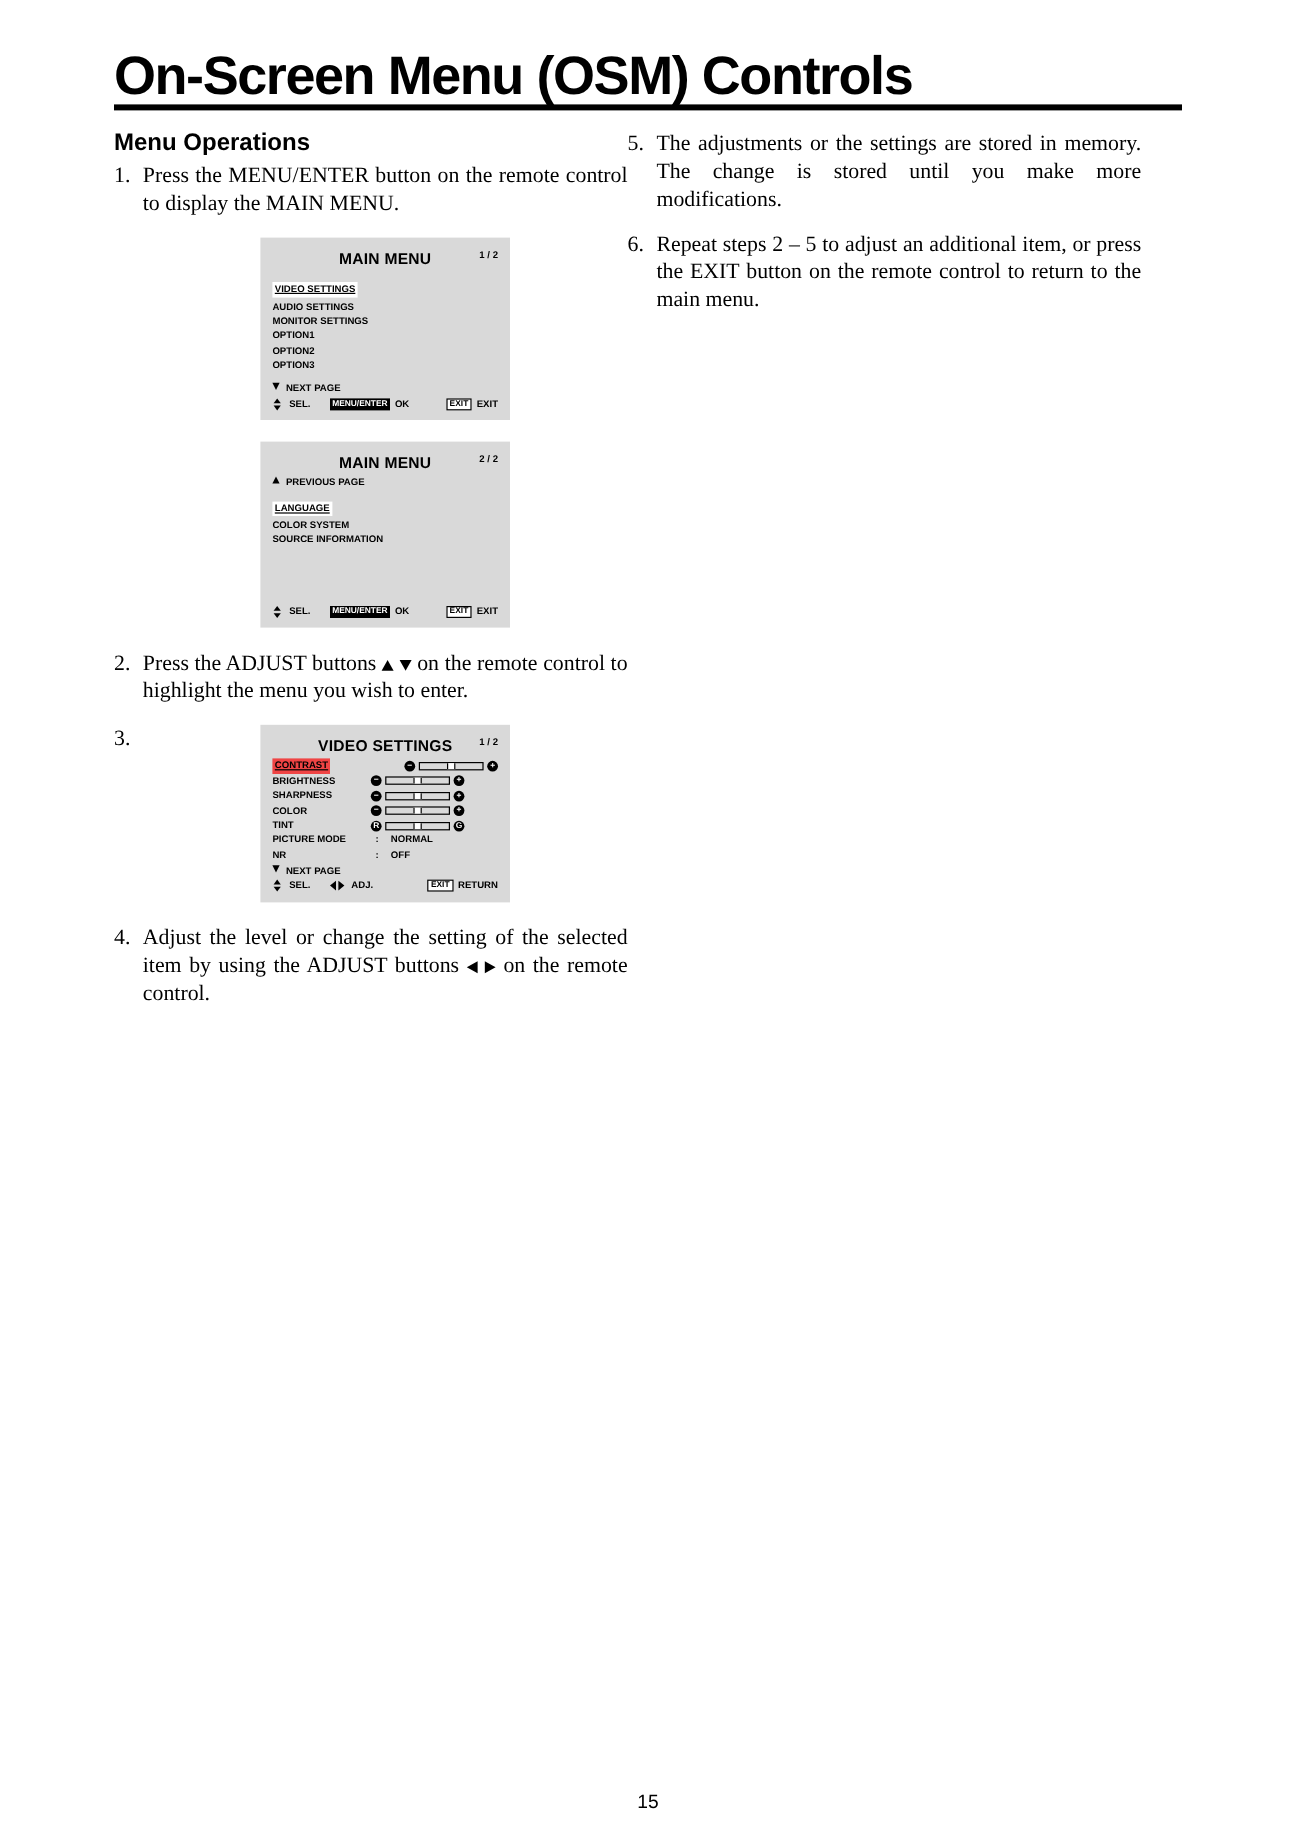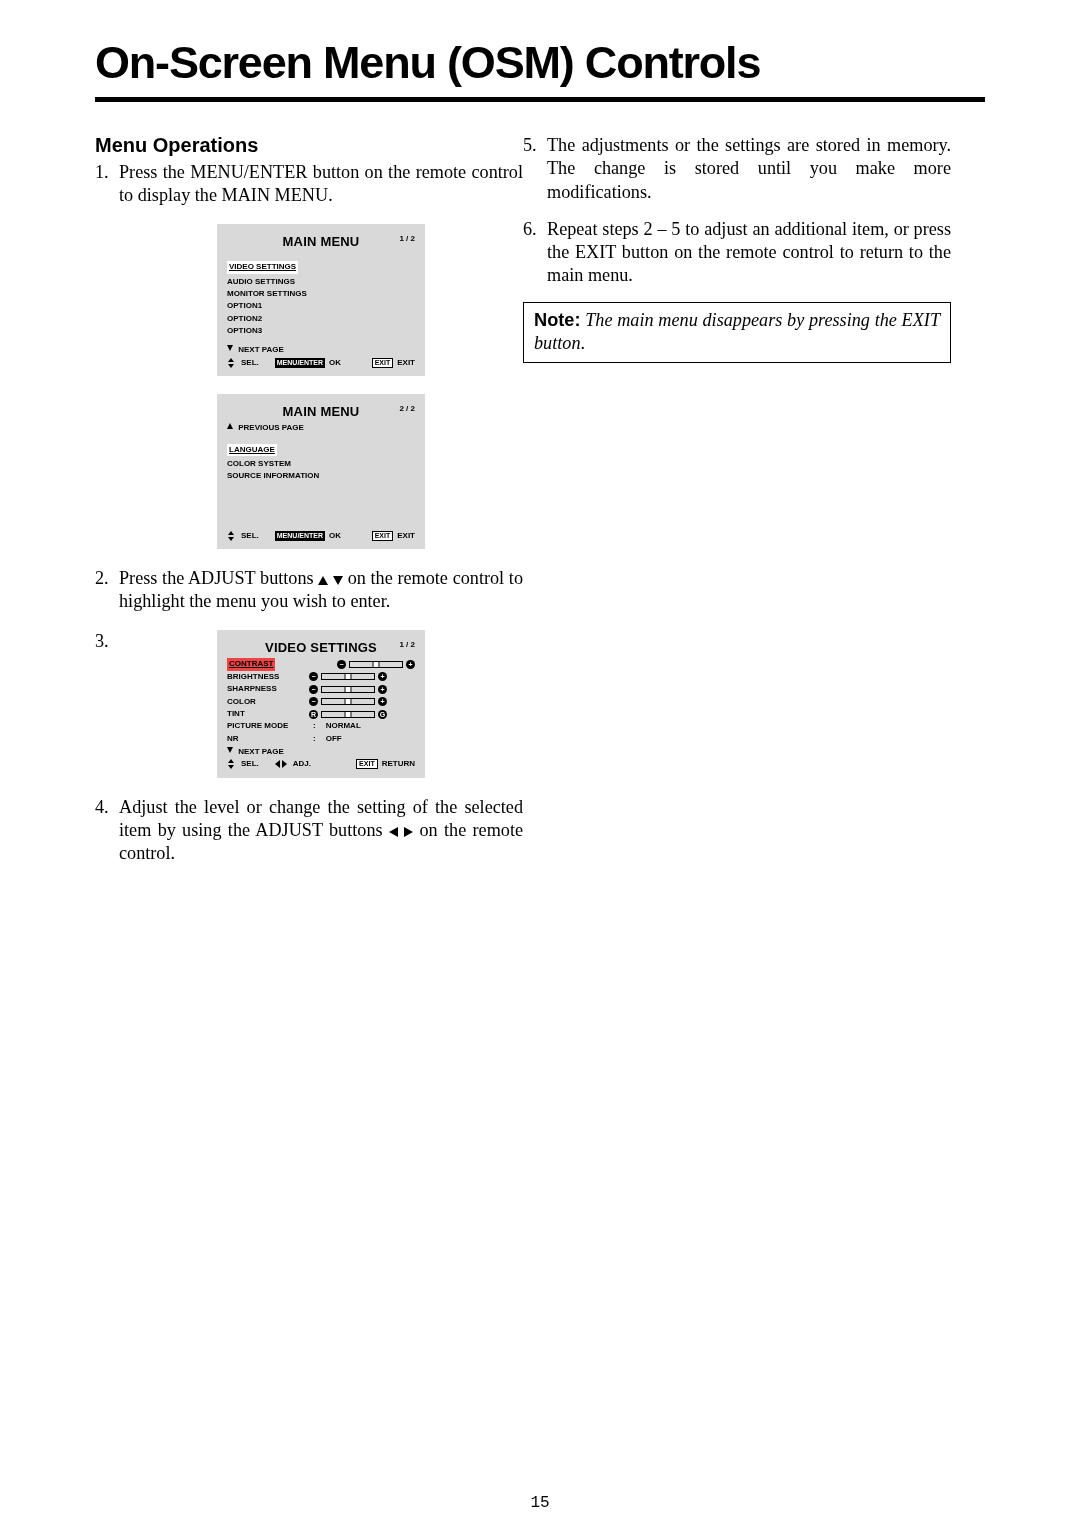--- a/index.html
+++ b/index.html
@@ -16,23 +16,23 @@
     left:95px;
     top:40px;
     width:890px;
   }
   .page-title {
     font-family:Arial, Helvetica, sans-serif;
     font-weight:900;
     font-size:45px;
     letter-spacing:-1.2px;
     line-height:1;
-    padding-bottom:12px;
+    padding-bottom:2px;
     border-bottom:5px solid #000;
-    margin-bottom:32px;
+    margin-bottom:16px;
   }
   .columns { display:flex; }
   .col { width:428px; }
   .section-heading {
     font-family:Arial, Helvetica, sans-serif;
     font-weight:900;
     font-size:20px;
     margin-bottom:4px;
   }
   .intro {
@@ -254,21 +254,21 @@
     font-weight:900;
     font-style:normal;
   }
   .note-text { font-style:italic; }
   .page-number {
     position:absolute;
     bottom:16px;
     left:0;right:0;
     text-align:center;
     font-size:16px;
-    font-family:Liberation Mono, monospace;
+    font-family:Liberation Sans, sans-serif;
   }
   .gap46 { height:46px; }
 </style>
 </head>
 <body>
 
 <div class="page">
   <div class="page-title">On-Screen Menu (OSM) Controls</div>
 
   <div class="columns">
@@ -418,20 +418,17 @@
       <ol class="steps" start="5">
         <li>
           <span class="num">5.</span>
           <span>The adjustments or the settings are stored in memory. The change is stored until you make more modifications.</span>
         </li>
         <li>
           <span class="num">6.</span>
           <span>Repeat steps 2 – 5 to adjust an additional item, or press the EXIT button on the remote control to return to the main menu.</span>
         </li>
       </ol>
-      <div class="note-box">
-        <span class="note-label">Note:</span><span class="note-text"> The main menu disappears by pressing the EXIT button</span><span>.</span>
-      </div>
     </div>
   </div>
 </div>
 
 <div class="page-number">15</div>
 
 </body></html>

